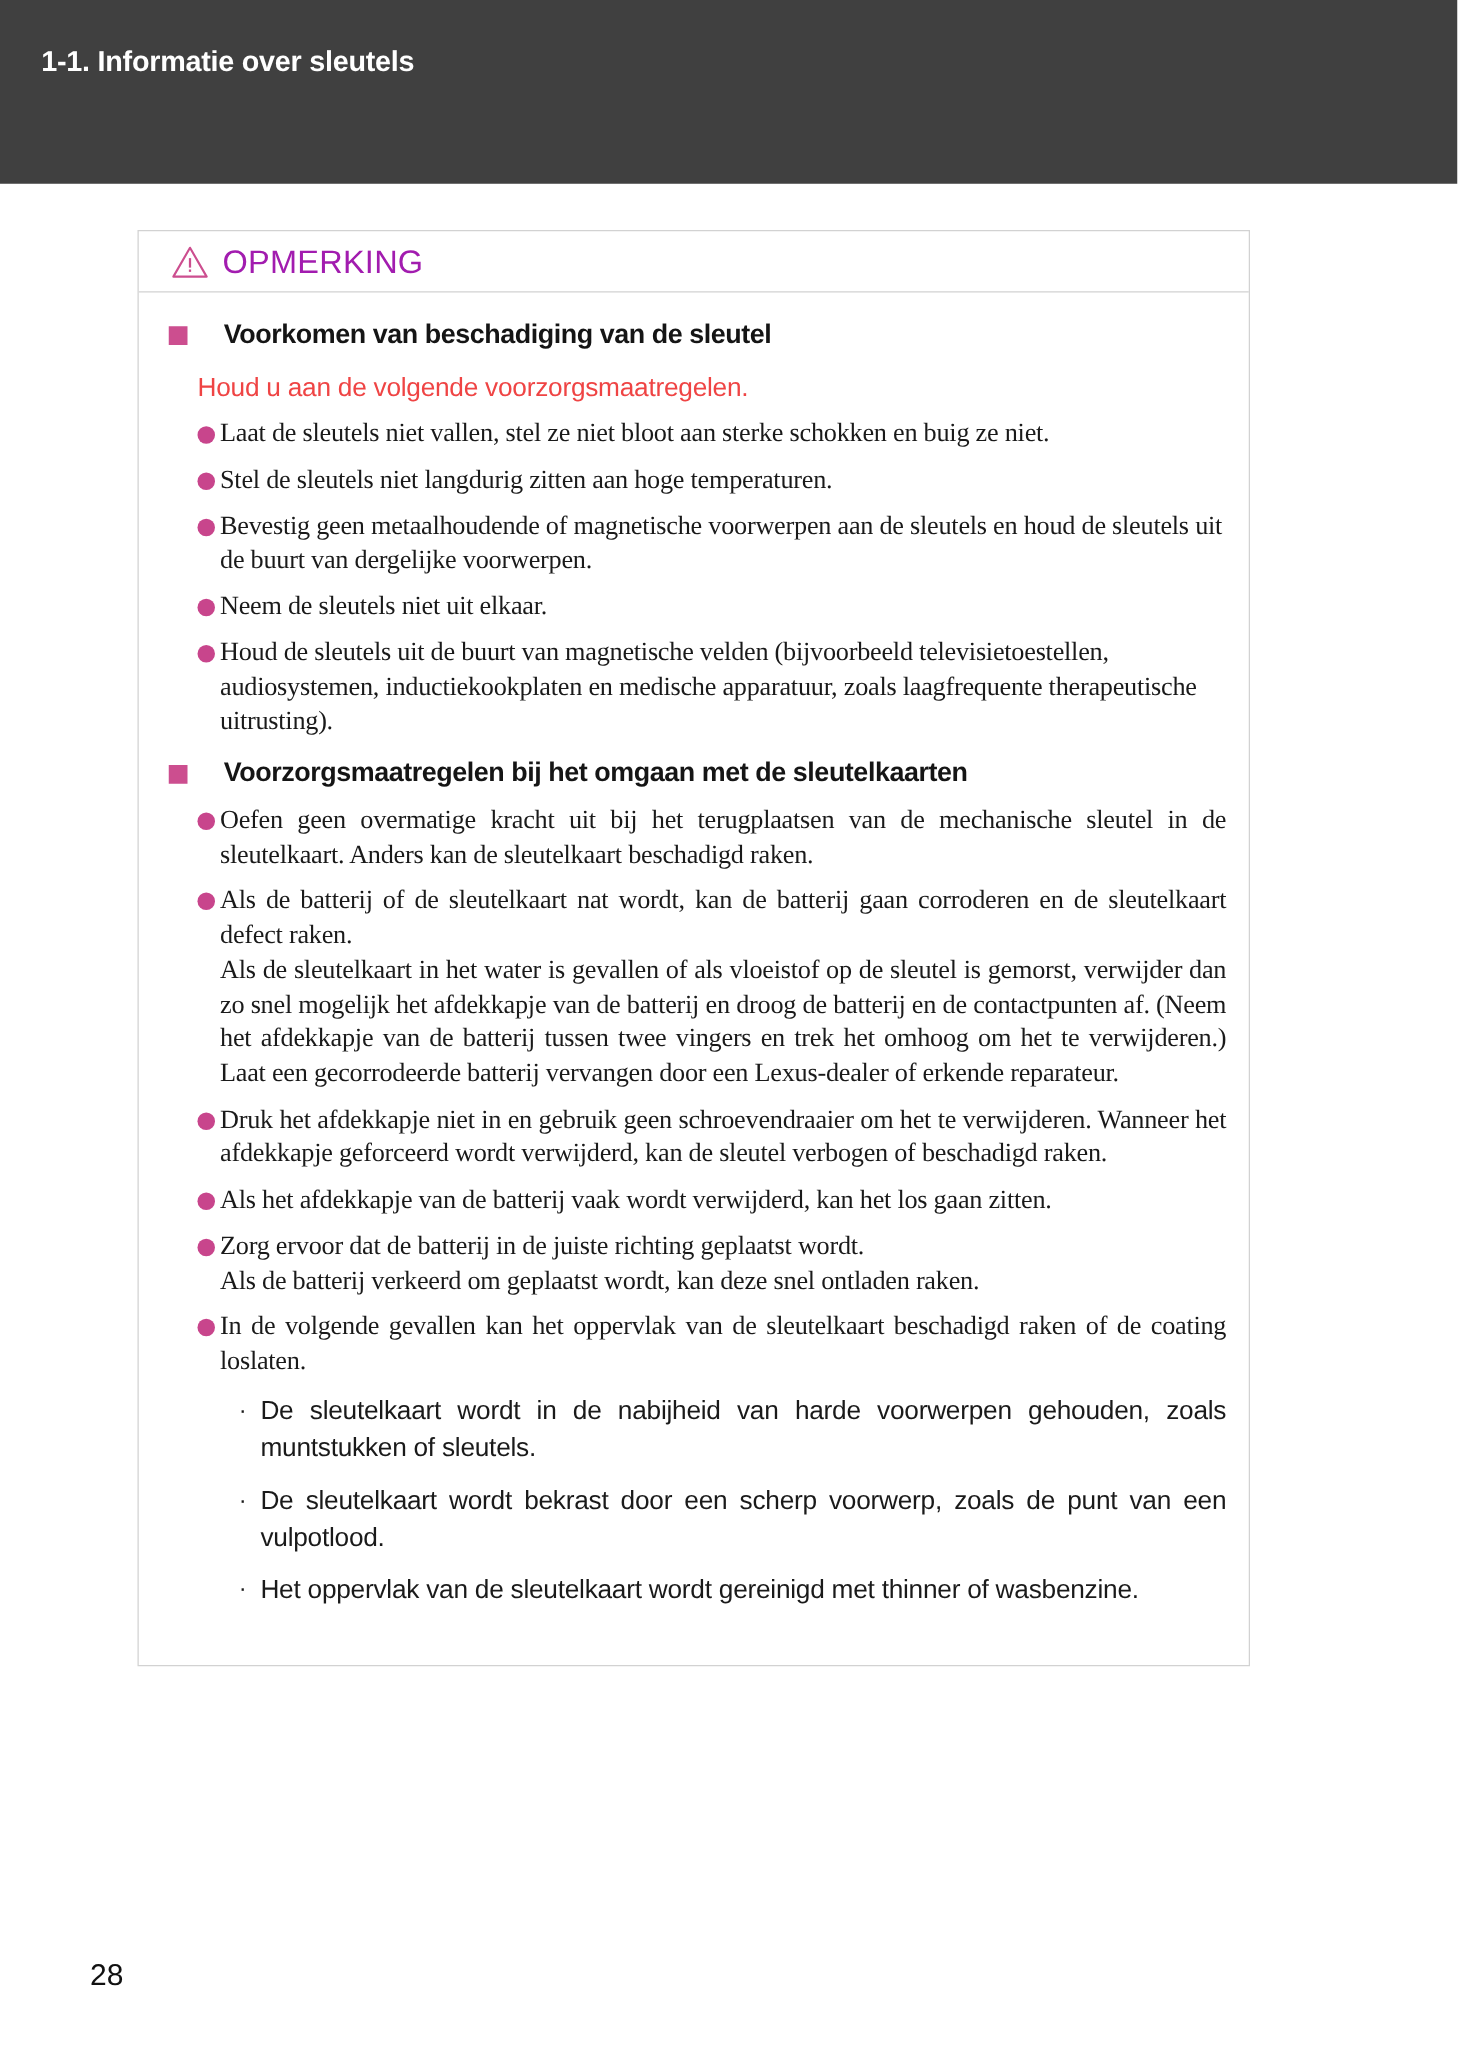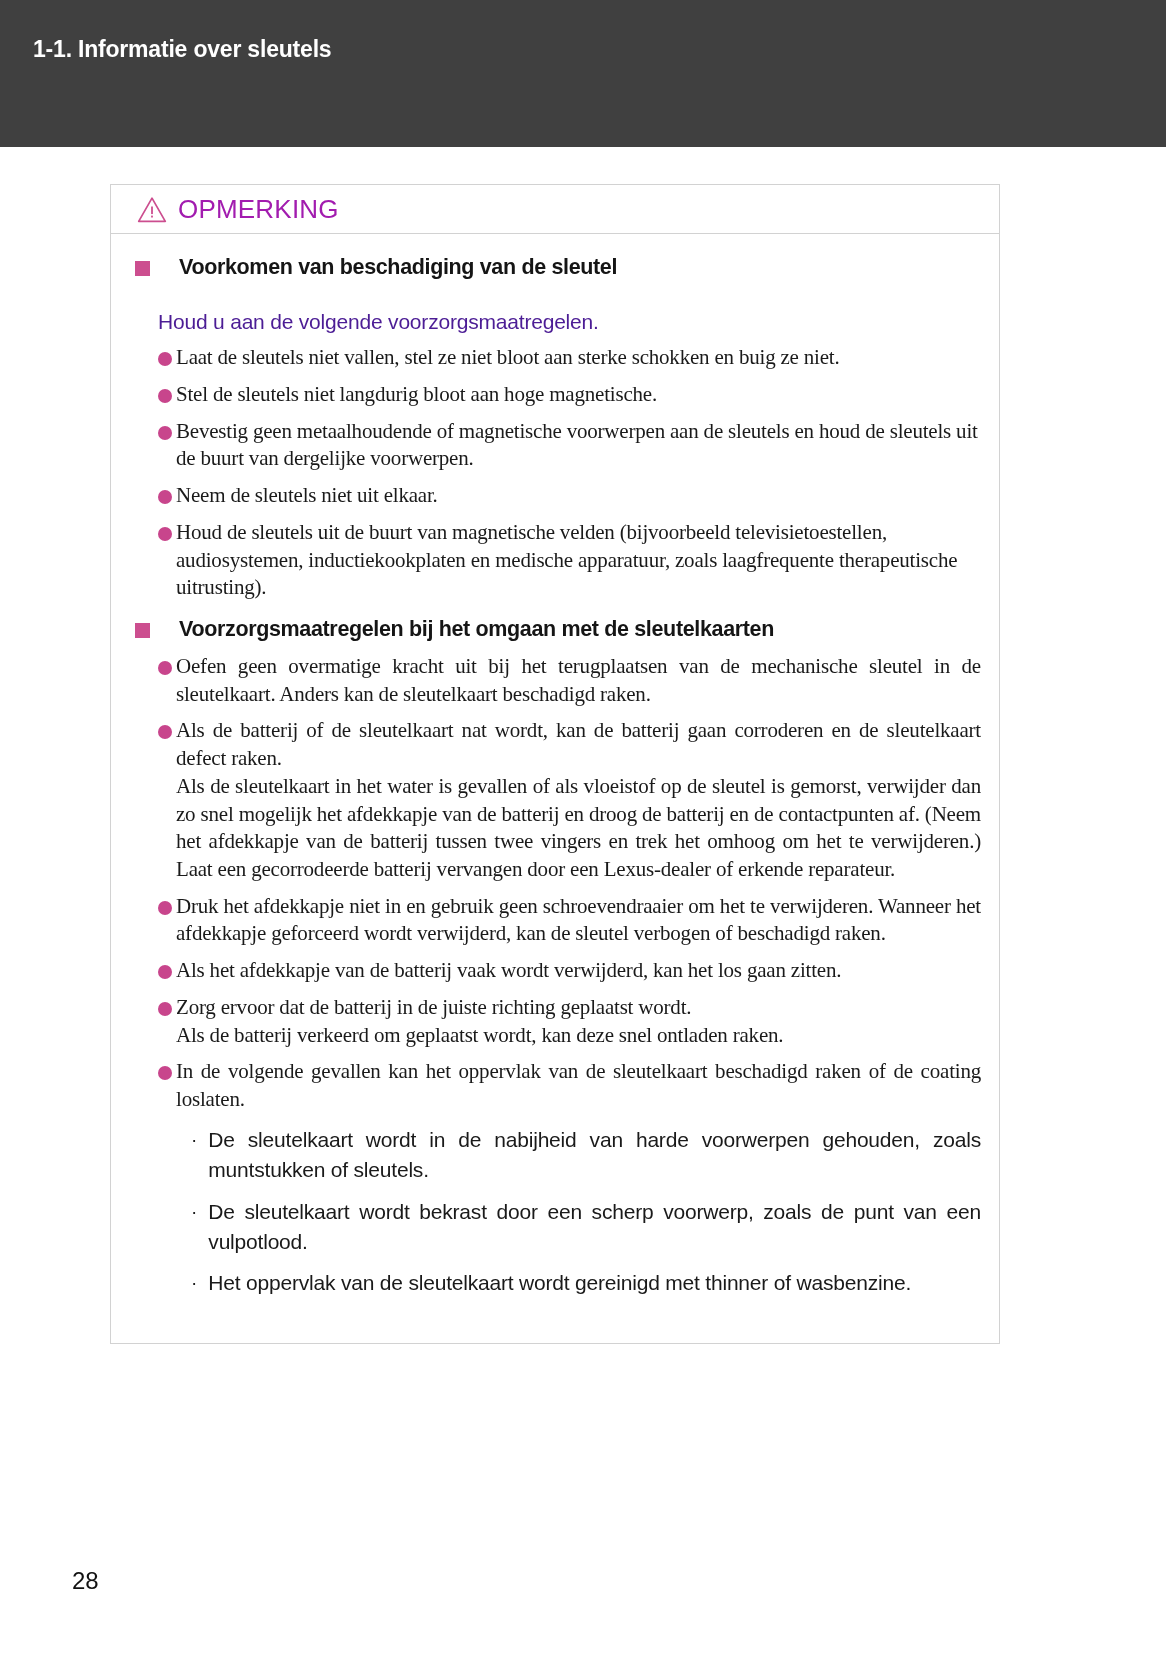--- a/index.html
+++ b/index.html
@@ -88,24 +88,24 @@
   }
   .sec-head-label {
     font-size: 21.5px;
     font-weight: bold;
     color: #151515;
     line-height: 1.30;
     letter-spacing: -0.35px;
   }
 
   .plain-para {
-    margin: 26px 0 4px 29px;
+    margin: 15px 0 4px 29px;
     font-size: 21px;
     line-height: 1.30;
-    color: #4c1d95;
+    color: #ef4444;
     letter-spacing: -0.2px;
   }
 
   
   .li {
     display: flex;
     align-items: flex-start;
     margin: 9px 0 0 29px;
   }
   .dot-bullet {
@@ -188,21 +188,21 @@
     </div>
 
     <div class="plain-para">Houd u aan de volgende voorzorgsmaatregelen.</div>
 
     <div class="li">
       <span class="dot-bullet"></span>
       <span class="li-text">Laat de sleutels niet vallen, stel ze niet bloot aan sterke schokken en buig ze niet.</span>
     </div>
     <div class="li">
       <span class="dot-bullet"></span>
-      <span class="li-text">Stel de sleutels niet langdurig bloot aan hoge magnetische.</span>
+      <span class="li-text">Stel de sleutels niet langdurig zitten aan hoge temperaturen.</span>
     </div>
     <div class="li">
       <span class="dot-bullet"></span>
       <span class="li-text">Bevestig geen metaalhoudende of magnetische voorwerpen aan de sleutels en houd de sleutels uit de buurt van dergelijke voorwerpen.</span>
     </div>
     <div class="li">
       <span class="dot-bullet"></span>
       <span class="li-text">Neem de sleutels niet uit elkaar.</span>
     </div>
     <div class="li">

